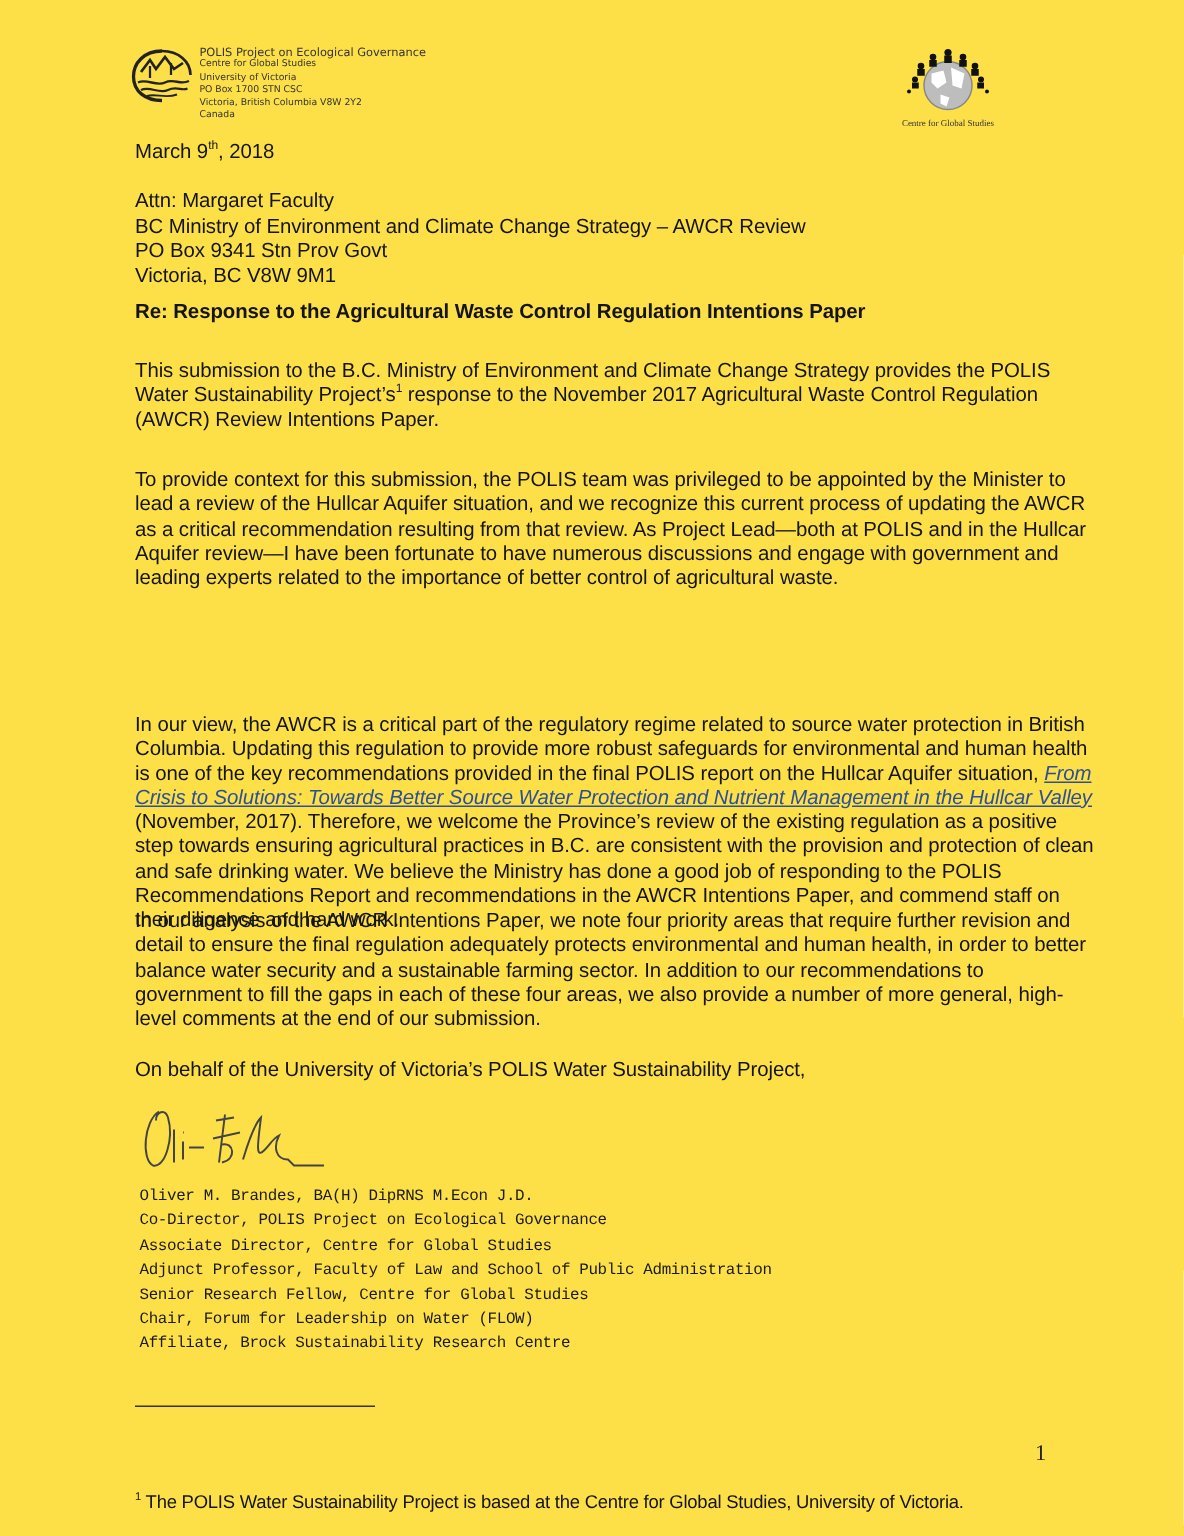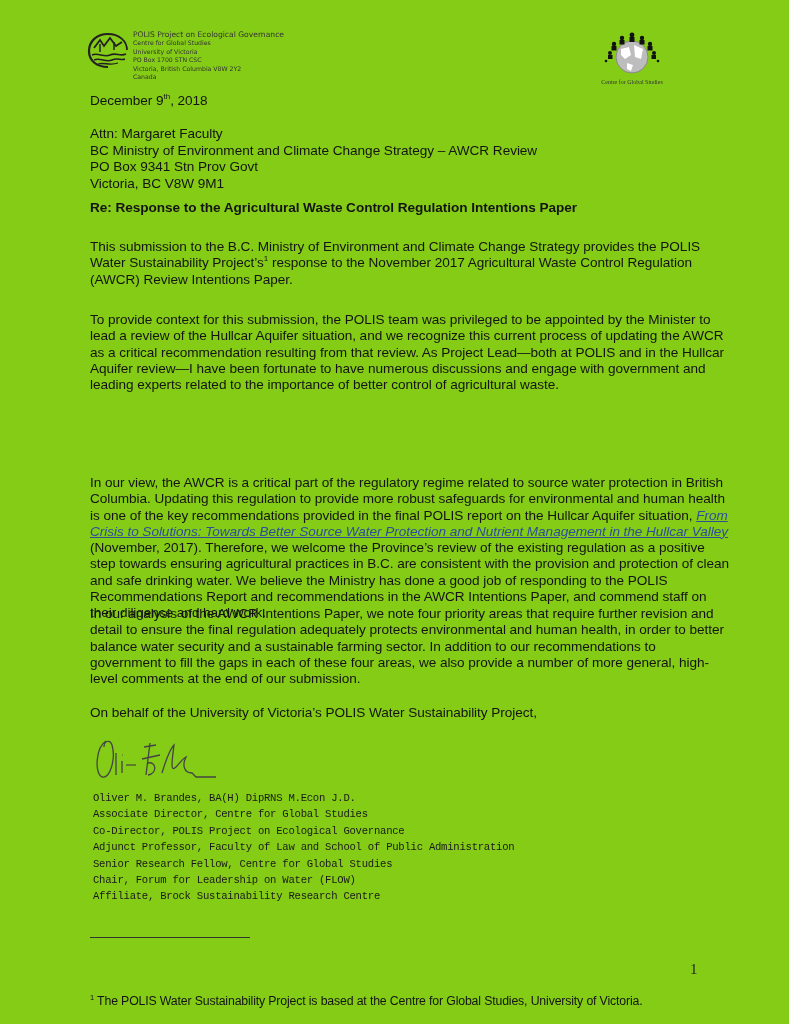--- a/index.html
+++ b/index.html
@@ -1,17 +1,17 @@
 <!DOCTYPE html>
 <html><head>
   <meta charset="utf-8">
   <style>
     html, body { margin: 0; padding: 0; background: #ffffff; }
     body { width: 789px; height: 1024px; position: relative; overflow: hidden; color: #141414; font-family: "Liberation Sans", sans-serif; }
-    .page { position: absolute; left: 0; top: 0; width: 789px; height: 1024px; background: #84cc16; }
+    .page { position: absolute; left: 0; top: 0; width: 789px; height: 1024px; background: #fde047; }
 
     
     .lh-logo { position: absolute; left: 86px; top: 30px; width: 44px; height: 40px; }
     .lh-text { position: absolute; left: 133px; top: 31px; font-family: "DejaVu Sans", sans-serif; color: #333; line-height: 8.4px; }
     .lh-text .l0 { font-size: 7.6px; }
     .lh-text .ln { font-size: 6.2px; }
     .cgs-logo { position: absolute; left: 601px; top: 29px; width: 62px; height: 58px; }
 
     
     .txt { position: absolute; left: 90px; width: 640px; font-size: 13.6px; line-height: 16.3px; letter-spacing: -0.05px; }
@@ -77,21 +77,21 @@
       <circle cx="9" cy="24" r="2"></circle>
         <rect x="7" y="26" width="4.5" height="4"></rect>
       <circle cx="53" cy="24" r="2"></circle>
         <rect x="50.5" y="26" width="4.5" height="4"></rect>
       <circle cx="5" cy="32" r="1.3"></circle>
         <circle cx="57" cy="32" r="1.3"></circle>
     </g>
     <text x="31" y="55" text-anchor="middle" font-family="Liberation Serif, serif" font-size="6" fill="#333">Centre for Global Studies</text>
   </svg>
 
-  <div class="txt date"><span>December 9</span><sup>th</sup><span>, 2018</span></div>
+  <div class="txt date"><span>March 9</span><sup>th</sup><span>, 2018</span></div>
 
   <div class="txt addr">
     <div>Attn: Margaret Faculty</div>
     <div>BC Ministry of Environment and Climate Change Strategy – AWCR Review</div>
     <div>PO Box 9341 Stn Prov Govt</div>
     <div>Victoria, BC V8W 9M1</div>
   </div>
 
   <div class="txt re">Re: Response to the Agricultural Waste Control Regulation Intentions Paper</div>
 
@@ -108,22 +108,22 @@
   <svg class="sig" viewBox="0 0 130 52">
     <path d="M14 8 C4 14 2 40 10 44 C18 46 24 26 20 12 C18 6 12 8 12 14" fill="none" stroke="#444" stroke-width="1.3"></path>
     <path d="M24 20 L24 42 M30 28 L30 40 M30 22 L30.5 22" fill="none" stroke="#444" stroke-width="1.3"></path>
     <path d="M34 32 L44 32" stroke="#444" stroke-width="1.2"></path>
     <path d="M52 14 L64 12 M58 10 L54 42 M50 26 L68 22 M56 30 C64 28 66 40 56 42" fill="none" stroke="#444" stroke-width="1.3"></path>
     <path d="M70 40 C76 20 80 14 82 12 C80 28 78 40 84 34 C88 30 90 26 94 24 C90 32 92 40 100 40 L104 44 L124 44" fill="none" stroke="#444" stroke-width="1.3"></path>
   </svg>
 
   <div class="sigblock">
     <div>Oliver M. Brandes, BA(H) DipRNS M.Econ J.D.</div>
+    <div>Co-Director, POLIS Project on Ecological Governance</div>
     <div>Associate Director, Centre for Global Studies</div>
-    <div>Co-Director, POLIS Project on Ecological Governance</div>
     <div>Adjunct Professor, Faculty of Law and School of Public Administration</div>
     <div>Senior Research Fellow, Centre for Global Studies</div>
     <div>Chair, Forum for Leadership on Water (FLOW)</div>
     <div>Affiliate, Brock Sustainability Research Centre</div>
   </div>
 
   <div class="fn-rule"></div>
   <div class="footnote"><sup>1</sup><span> The POLIS Water Sustainability Project is based at the Centre for Global Studies, University of Victoria.</span></div>
 
   <div class="pagenum">1</div>

